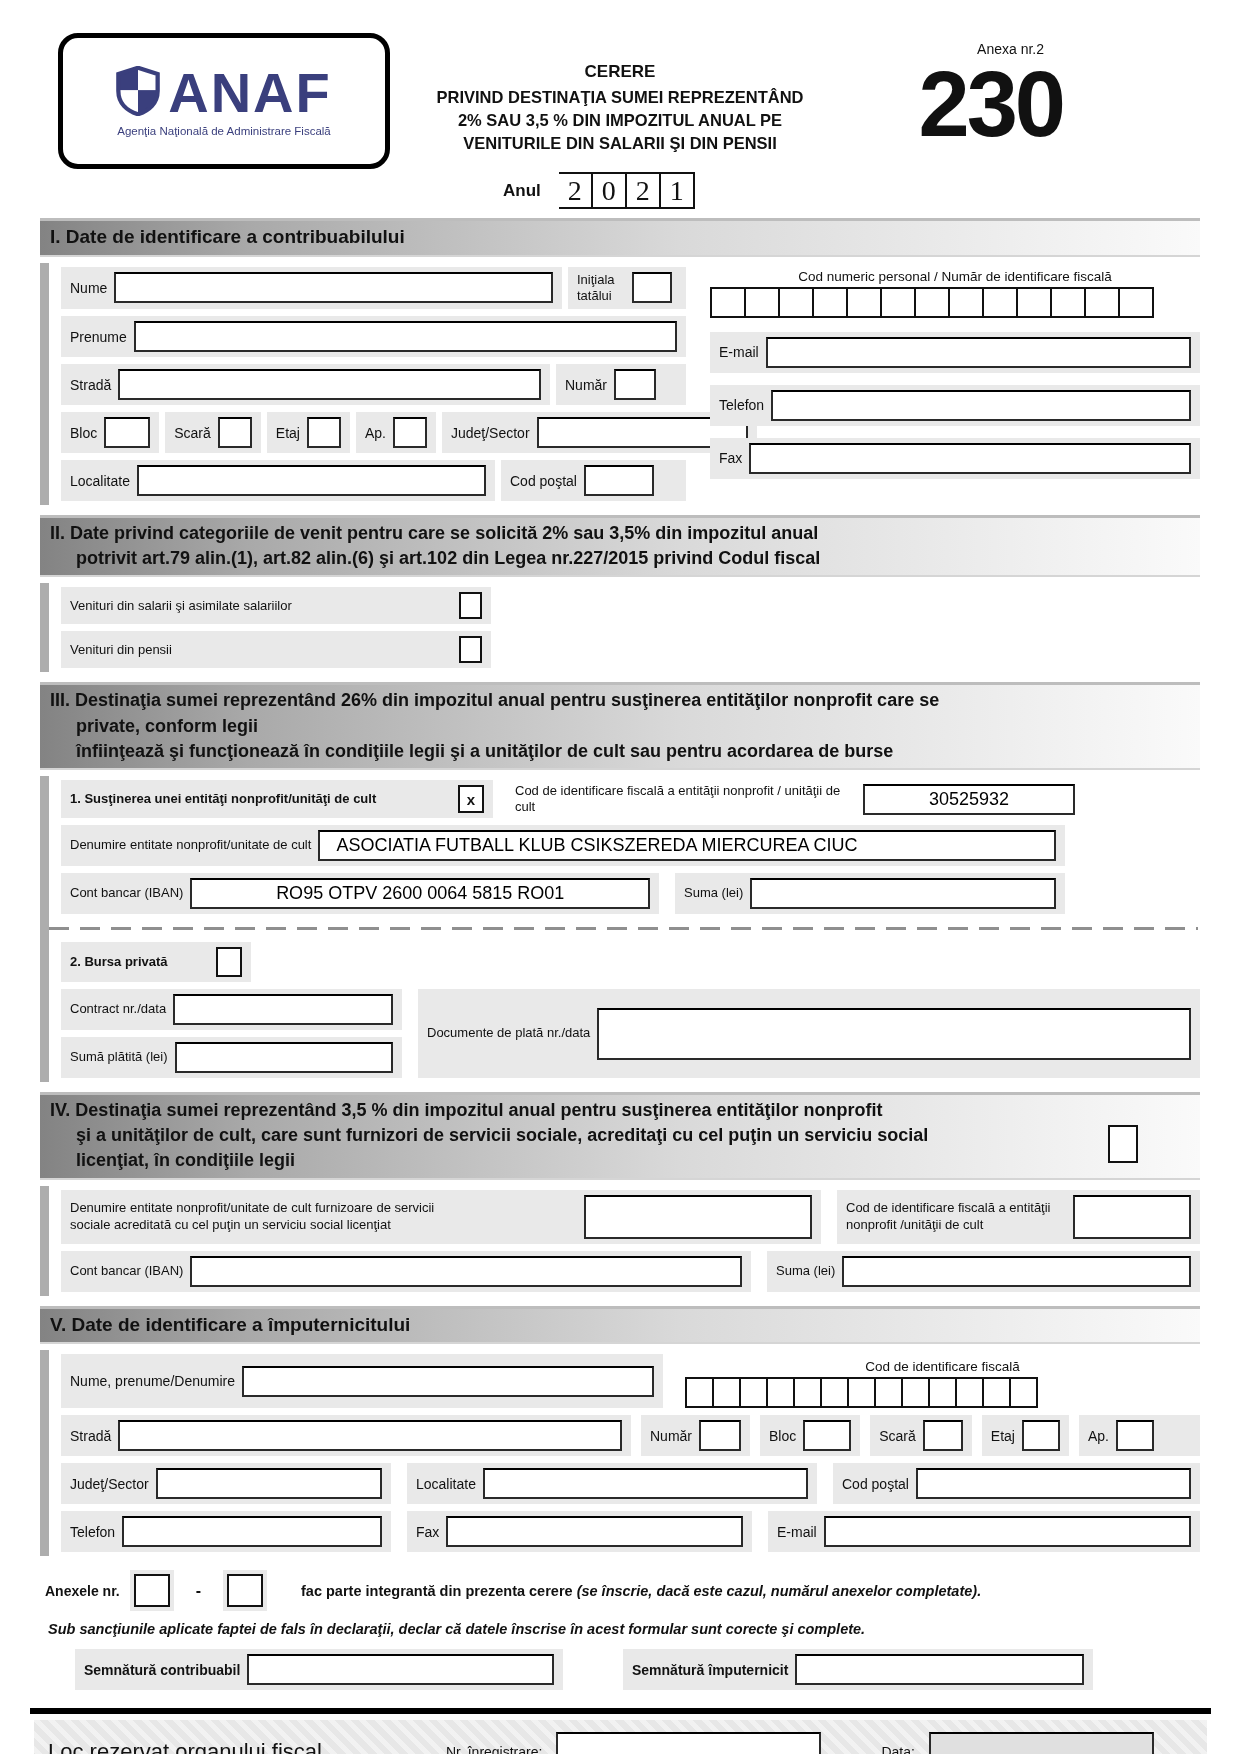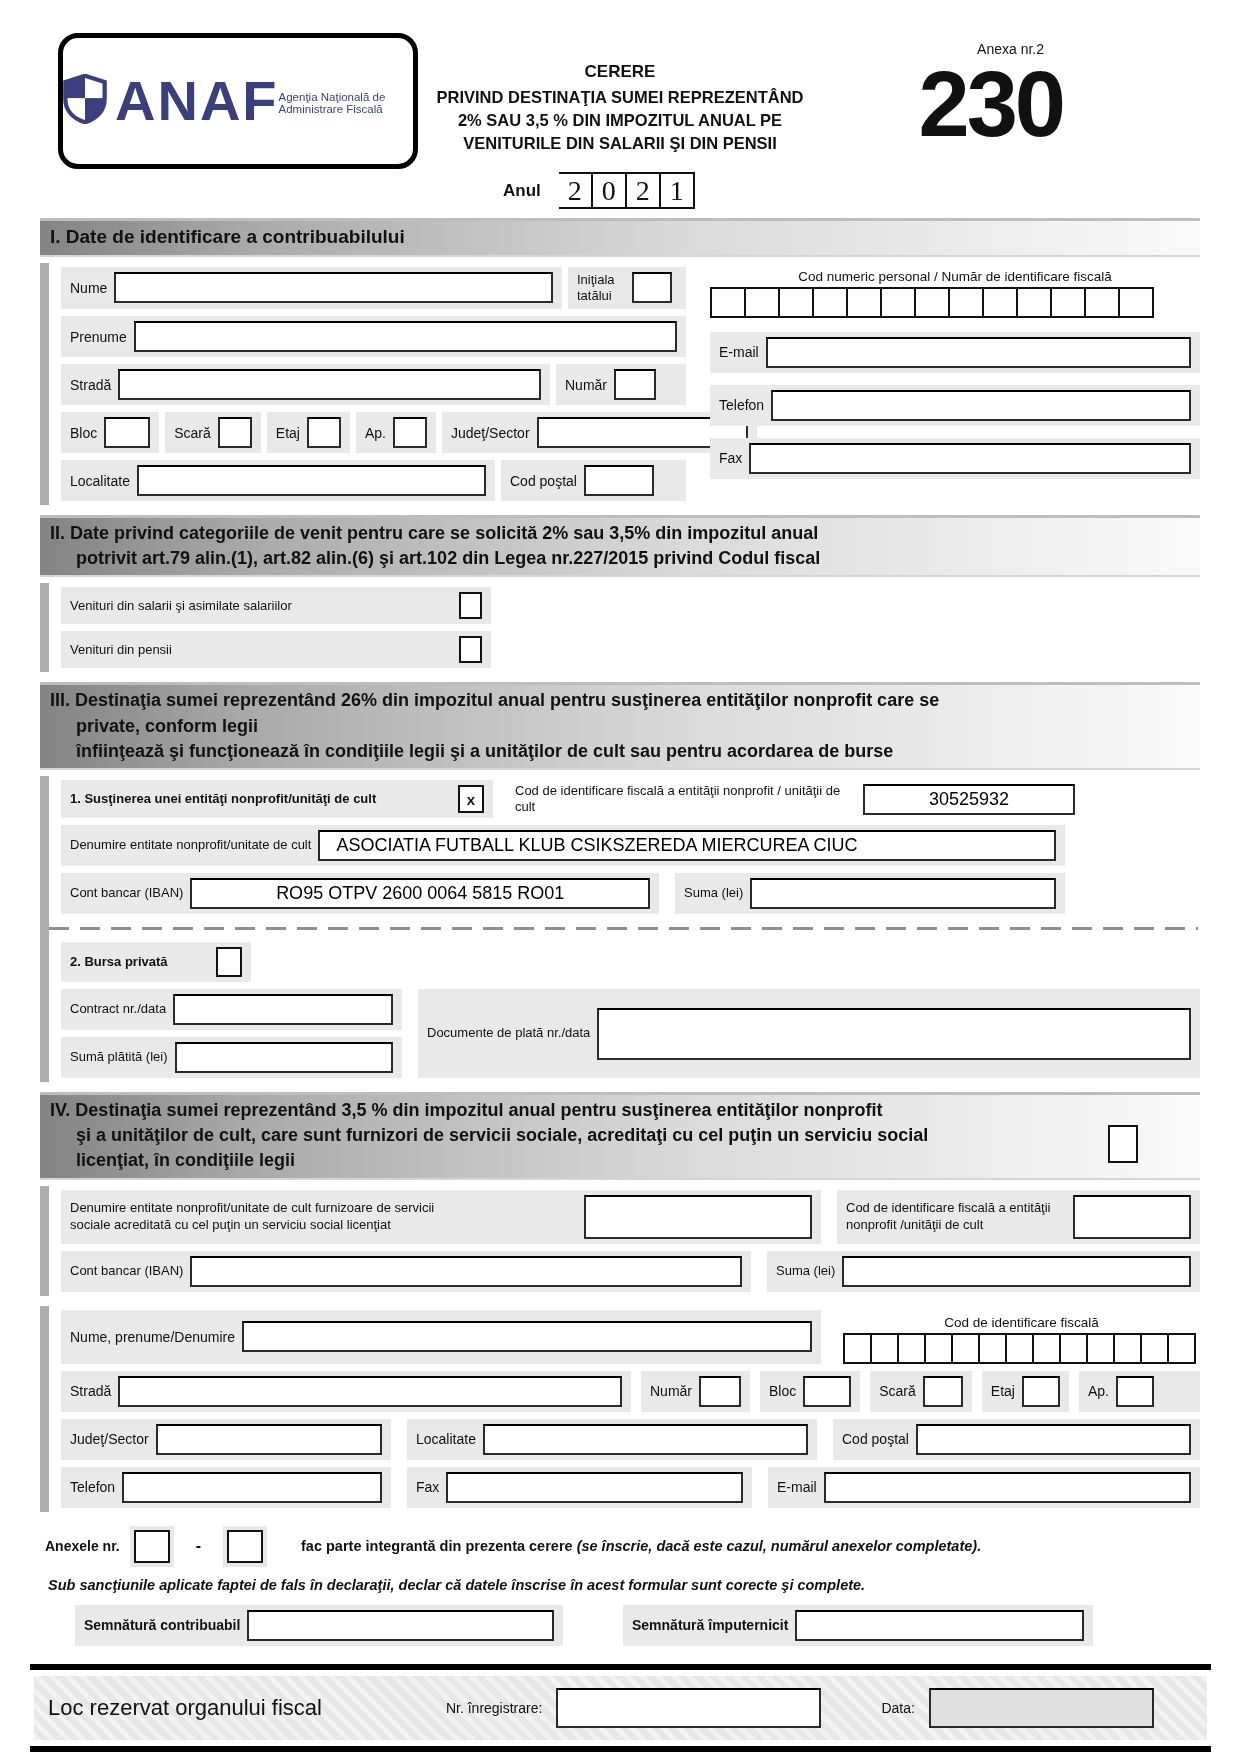--- a/index.html
+++ b/index.html
@@ -4,23 +4,23 @@
 <style>
   * { box-sizing: border-box; margin: 0; padding: 0; }
   body { background:#888; }
   .page {
     width:1241px; height:1754px; background:#fff; position:relative;
     font-family:"Liberation Sans", sans-serif; color:#111; margin:0 auto; overflow:hidden;
   }
   
   .hdr { position:relative; height:218px; }
   .logo {
-    position:absolute; left:58px; top:33px; width:360px; height:136px;
+    position:absolute; left:58px; top:33px; width:332px; height:136px;
     border:5px solid #000; border-radius:20px; background:#fff;
-    display:flex; flex-direction:row; align-items:center; justify-content:center;
+    display:flex; flex-direction:column; align-items:center; justify-content:center;
   }
   .logo-row { display:flex; align-items:center; gap:8px; }
   .logo-brand { font-size:56px; font-weight:bold; color:#3a3f7d; letter-spacing:2px; line-height:1; }
   .logo-sub { font-size:11.5px; color:#3a3f7d; margin-top:4px; }
   .titles { position:absolute; left:380px; top:62px; width:480px; text-align:center; font-weight:bold; }
   .titles .t1 { font-size:17px; margin-bottom:4px; }
   .titles .t2 { font-size:16.5px; line-height:1.38; }
   .annex { position:absolute; right:197px; top:41px; font-size:14px; }
   .formnum { position:absolute; right:178px; top:58px; font-size:92px; font-weight:900; letter-spacing:-3px; line-height:1; }
   .year-row { position:absolute; left:503px; top:172px; display:flex; align-items:center; }
@@ -343,23 +343,24 @@
         <span class="lbl2">Cont bancar (IBAN)</span>
         <input class="txt" style="flex: 1 1 0%;" value="">
       </div>
       <div class="fb" style="flex:1;margin-left:16px">
         <span class="lbl2">Suma (lei)</span>
         <input class="txt" style="flex: 1 1 0%;" value="">
       </div>
     </div>
   </div>
 
+  <div class="sec-h">V. Date de identificare a împuternicitului</div>
   <div class="sec-body">
     <div class="row" style="align-items:flex-end">
-      <div class="fb" style="width:760px;height:54px">
+      <div class="fb" style="width:602px;height:54px">
         <span class="lbl">Nume, prenume/Denumire</span>
         <input class="txt" style="flex: 1 1 0%;">
       </div>
       <div style="flex:1;margin-left:22px">
         <div class="cnp-lbl">Cod de identificare fiscală</div>
         <div class="cells cells-sm">
             <span class="cell"></span>
             <span class="cell"></span>
             <span class="cell"></span>
             <span class="cell"></span>

